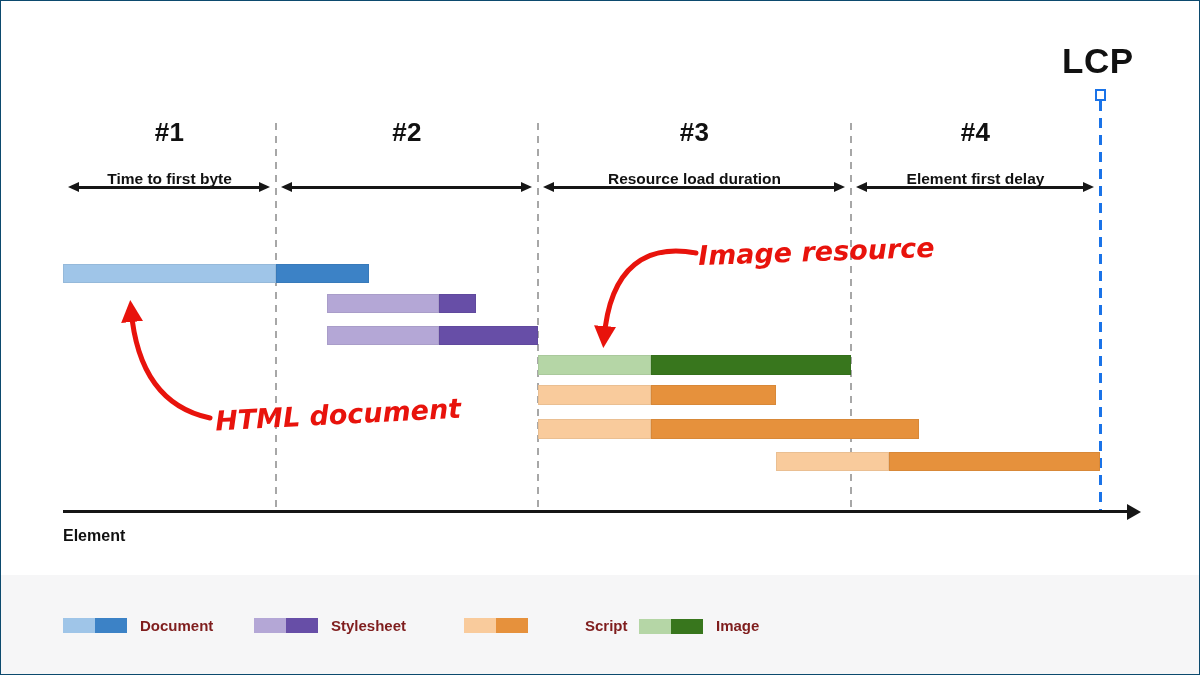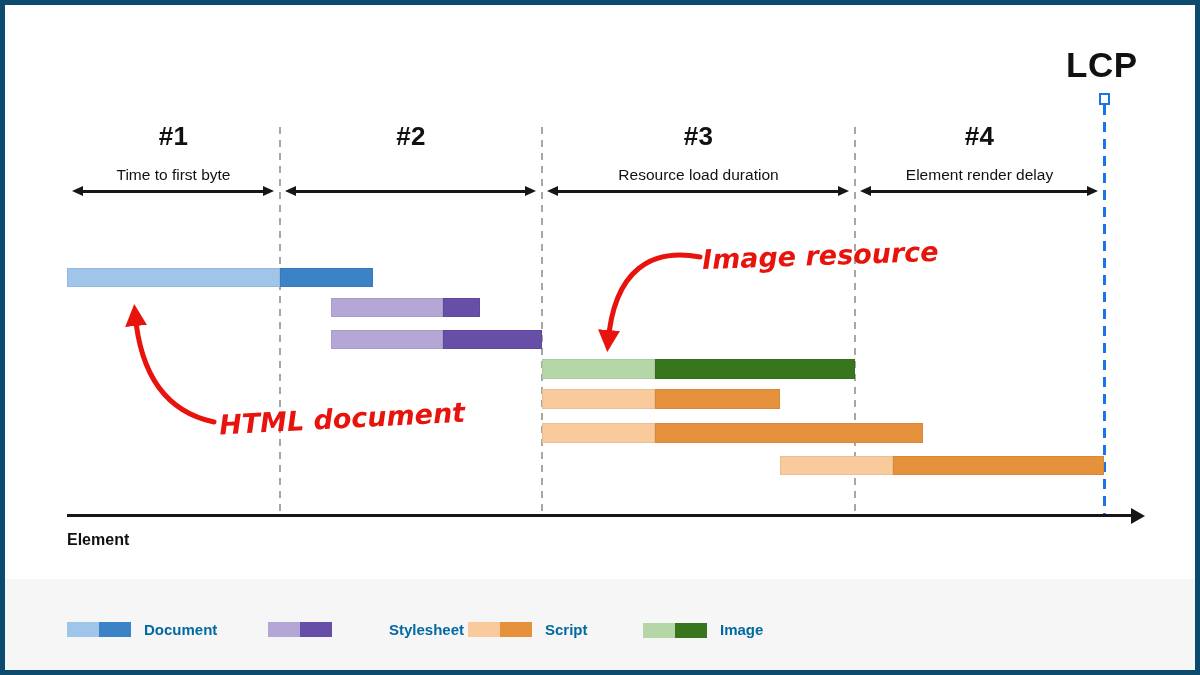--- a/index.html
+++ b/index.html
@@ -1,29 +1,29 @@
 <!DOCTYPE html>
 <html><head>
 <meta charset="utf-8">
 <style>
   html,body { margin:0; padding:0; background:#fff; }
   #stage {
     position:relative; width:1200px; height:675px;
-    background:#ffffff; border:5px solid #0c4a6e; box-sizing:border-box;
+    background:#ffffff; border:1px solid #0c4a6e; box-sizing:border-box;
     font-family:"Liberation Sans", sans-serif; color:#111; overflow:hidden;
   }
   .legend-band { position:absolute; left:0; right:0; top:574px; height:101px; z-index:0; }
 
   .divider { position:absolute; top:122px; height:388px; width:2px; z-index:1; }
   .lcp-line { position:absolute; top:100px; height:410px; width:3px; z-index:1; }
   .lcp-marker { position:absolute; top:88px; width:7px; height:8px; background:#fff; z-index:2; }
 
   .phase { position:absolute; top:116px; text-align:center; z-index:2; }
   .phase-num { font-size:26px; font-weight:700; letter-spacing:.3px; }
-  .phase-label { font-size:15.5px; font-weight:400; margin-top:14px; white-space:nowrap; }
+  .phase-label { font-size:15.5px; font-weight:700; margin-top:22px; white-space:nowrap; }
   .phase-arrow { position:absolute; height:10px; top:181px; z-index:2; }
   .phase-arrow .line { position:absolute; left:9px; right:9px; top:4px; height:2.5px; background:#161616; }
   .phase-arrow .ah-l { position:absolute; left:0; top:0; width:0; height:0;
     border-top:5px solid transparent; border-bottom:5px solid transparent; border-right:11px solid #161616; }
   .phase-arrow .ah-r { position:absolute; right:0; top:0; width:0; height:0;
     border-top:5px solid transparent; border-bottom:5px solid transparent; border-left:11px solid #161616; }
 
   .bar-seg { position:absolute; z-index:2; box-shadow: inset 0 0 0 1px rgba(0,0,0,0.06); }
 
   .axis-line { position:absolute; left:62px; top:509px; width:1066px; height:3px; z-index:3; }
@@ -35,21 +35,21 @@
 
   #red-overlay { position:absolute; left:0; top:0; z-index:4; pointer-events:none; }
   .anno { position:absolute; z-index:5; font-family:"DejaVu Sans", sans-serif;
     font-style:italic; font-weight:700; font-size:27px; white-space:nowrap; }
   .anno-html { left:214px; top:398px; transform:rotate(-3deg); }
   .anno-image { left:697px; top:235px; transform:rotate(-2deg); }
 
   .legend-item { position:absolute; top:616px; display:flex; align-items:center; z-index:2; }
   .legend-swatch { display:flex; width:64px; height:15px; }
   .legend-swatch span { width:32px; height:15px; }
-  .legend-label { margin-left:13px; font-size:15px; font-weight:700; color:#0369a1; }
+  .legend-label { margin-left:13px; font-size:15px; font-weight:700; color:#7f1d1d; }
 </style>
 </head>
 <body>
 
 <div id="stage">
 
   <div class="legend-band" style="background: rgb(246, 246, 247);"></div>
 
   <div class="lcp-line" id="lcp-line" style="left: 1097.5px; background: repeating-linear-gradient(rgb(26, 115, 232) 0px, rgb(26, 115, 232) 10px, transparent 10px, transparent 17px);"></div>
   <div class="lcp-marker" id="lcp-marker" style="left: 1093.5px; border: 2px solid rgb(26, 115, 232);"></div>
@@ -96,21 +96,21 @@
       <div class="phase-label">Resource load duration</div>
     </div>
     <div class="phase-arrow" style="left: 542px; width: 302px;">
       <span class="ah-l"></span>
       <span class="line"></span>
       <span class="ah-r"></span>
     </div>
     <div class="divider" style="left: 849px; background: repeating-linear-gradient(rgb(167, 167, 167) 0px, rgb(167, 167, 167) 7px, transparent 7px, transparent 13px);"></div>
     <div class="phase" style="left: 850px; width: 249px;">
       <div class="phase-num">#4</div>
-      <div class="phase-label">Element render delay</div>
+      <div class="phase-label">Element first delay</div>
     </div>
     <div class="phase-arrow" style="left: 855px; width: 238px;">
       <span class="ah-l"></span>
       <span class="line"></span>
       <span class="ah-r"></span>
     </div>
     <div class="bar-seg" style="left: 62px; top: 263px; width: 213px; height: 19px; background: rgb(159, 197, 232);"></div>
     <div class="bar-seg" style="left: 275px; top: 263px; width: 93px; height: 19px; background: rgb(60, 130, 198);"></div>
     <div class="bar-seg" style="left: 326px; top: 293px; width: 112px; height: 19px; background: rgb(180, 167, 214);"></div>
     <div class="bar-seg" style="left: 438px; top: 293px; width: 37px; height: 19px; background: rgb(103, 78, 167);"></div>
@@ -124,28 +124,28 @@
     <div class="bar-seg" style="left: 650px; top: 418px; width: 268px; height: 20px; background: rgb(230, 145, 60);"></div>
     <div class="bar-seg" style="left: 775px; top: 451px; width: 113px; height: 19px; background: rgb(249, 203, 156);"></div>
     <div class="bar-seg" style="left: 888px; top: 451px; width: 211px; height: 19px; background: rgb(230, 145, 60);"></div>
     <div class="legend-item" style="left: 62px;">
       <span class="legend-swatch">
         <span style="background: rgb(159, 197, 232);"></span>
         <span style="background: rgb(60, 130, 198);"></span>
       </span>
       <span class="legend-label">Document</span>
     </div>
-    <div class="legend-item" style="left: 263px; gap: 44px;">
+    <div class="legend-item" style="left: 253px;">
       <span class="legend-swatch">
         <span style="background: rgb(180, 167, 214);"></span>
         <span style="background: rgb(103, 78, 167);"></span>
       </span>
       <span class="legend-label">Stylesheet</span>
     </div>
-    <div class="legend-item" style="left: 463px;">
+    <div class="legend-item" style="left: 463px; gap: 44px;">
       <span class="legend-swatch">
         <span style="background: rgb(249, 203, 156);"></span>
         <span style="background: rgb(230, 145, 60);"></span>
       </span>
       <span class="legend-label">Script</span>
     </div>
     <div class="legend-item" style="left: 638px; align-items: flex-end;">
       <span class="legend-swatch">
         <span style="background: rgb(181, 214, 166);"></span>
         <span style="background: rgb(56, 118, 29);"></span>

